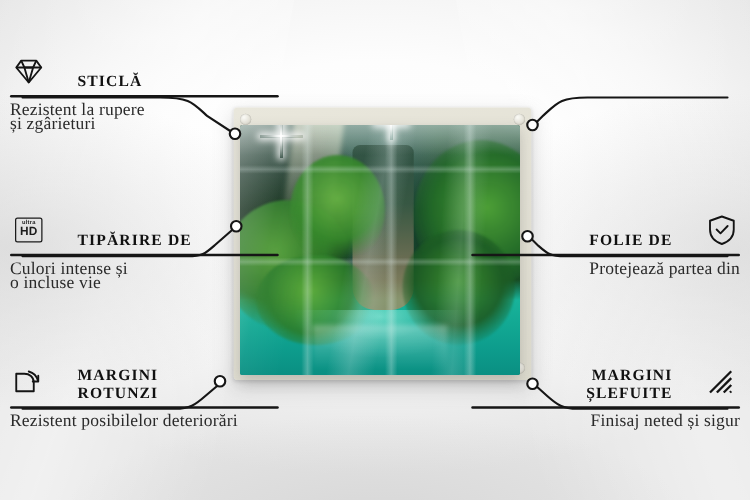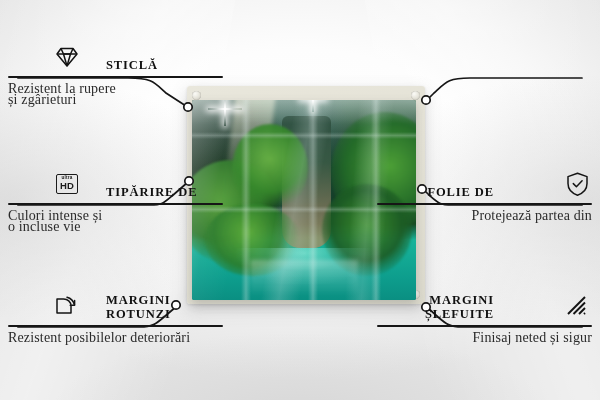--- a/index.html
+++ b/index.html
@@ -97,21 +97,21 @@
   .sparkle::after{top:50%;left:0;height:1.6px;width:100%;margin-top:-.8px;
     background:linear-gradient(90deg, rgba(255,255,255,0) 0%, #fff 50%, rgba(255,255,255,0) 100%);}
 
   
   .callout{position:absolute;width:215px;}
   .callout.left{left:8px;text-align:left;}
   .callout.right{right:8px;text-align:right;}
   .head{display:flex;align-items:flex-end;gap:24px;}
   .callout.right .head{justify-content:flex-end;}
   .ico{flex:0 0 auto;width:30px;height:30px;display:flex;align-items:center;
-       justify-content:center;color:#1b1b1b;margin-left:44px;}
+       justify-content:center;color:#1b1b1b;}
   .ico svg{display:block;}
   .title{
     font-family:"Liberation Serif", serif;
     font-size:12.5px;line-height:14px;font-weight:700;
     letter-spacing:.9px;color:#111;text-transform:uppercase;
   }
   .rule{height:1.6px;background:#161616;margin:4px 0 5px 0;border-radius:1px;}
   .desc{
     font-family:"Liberation Serif", serif;
     font-size:14px;line-height:11.4px;color:#2a2a2a;letter-spacing:.15px;

